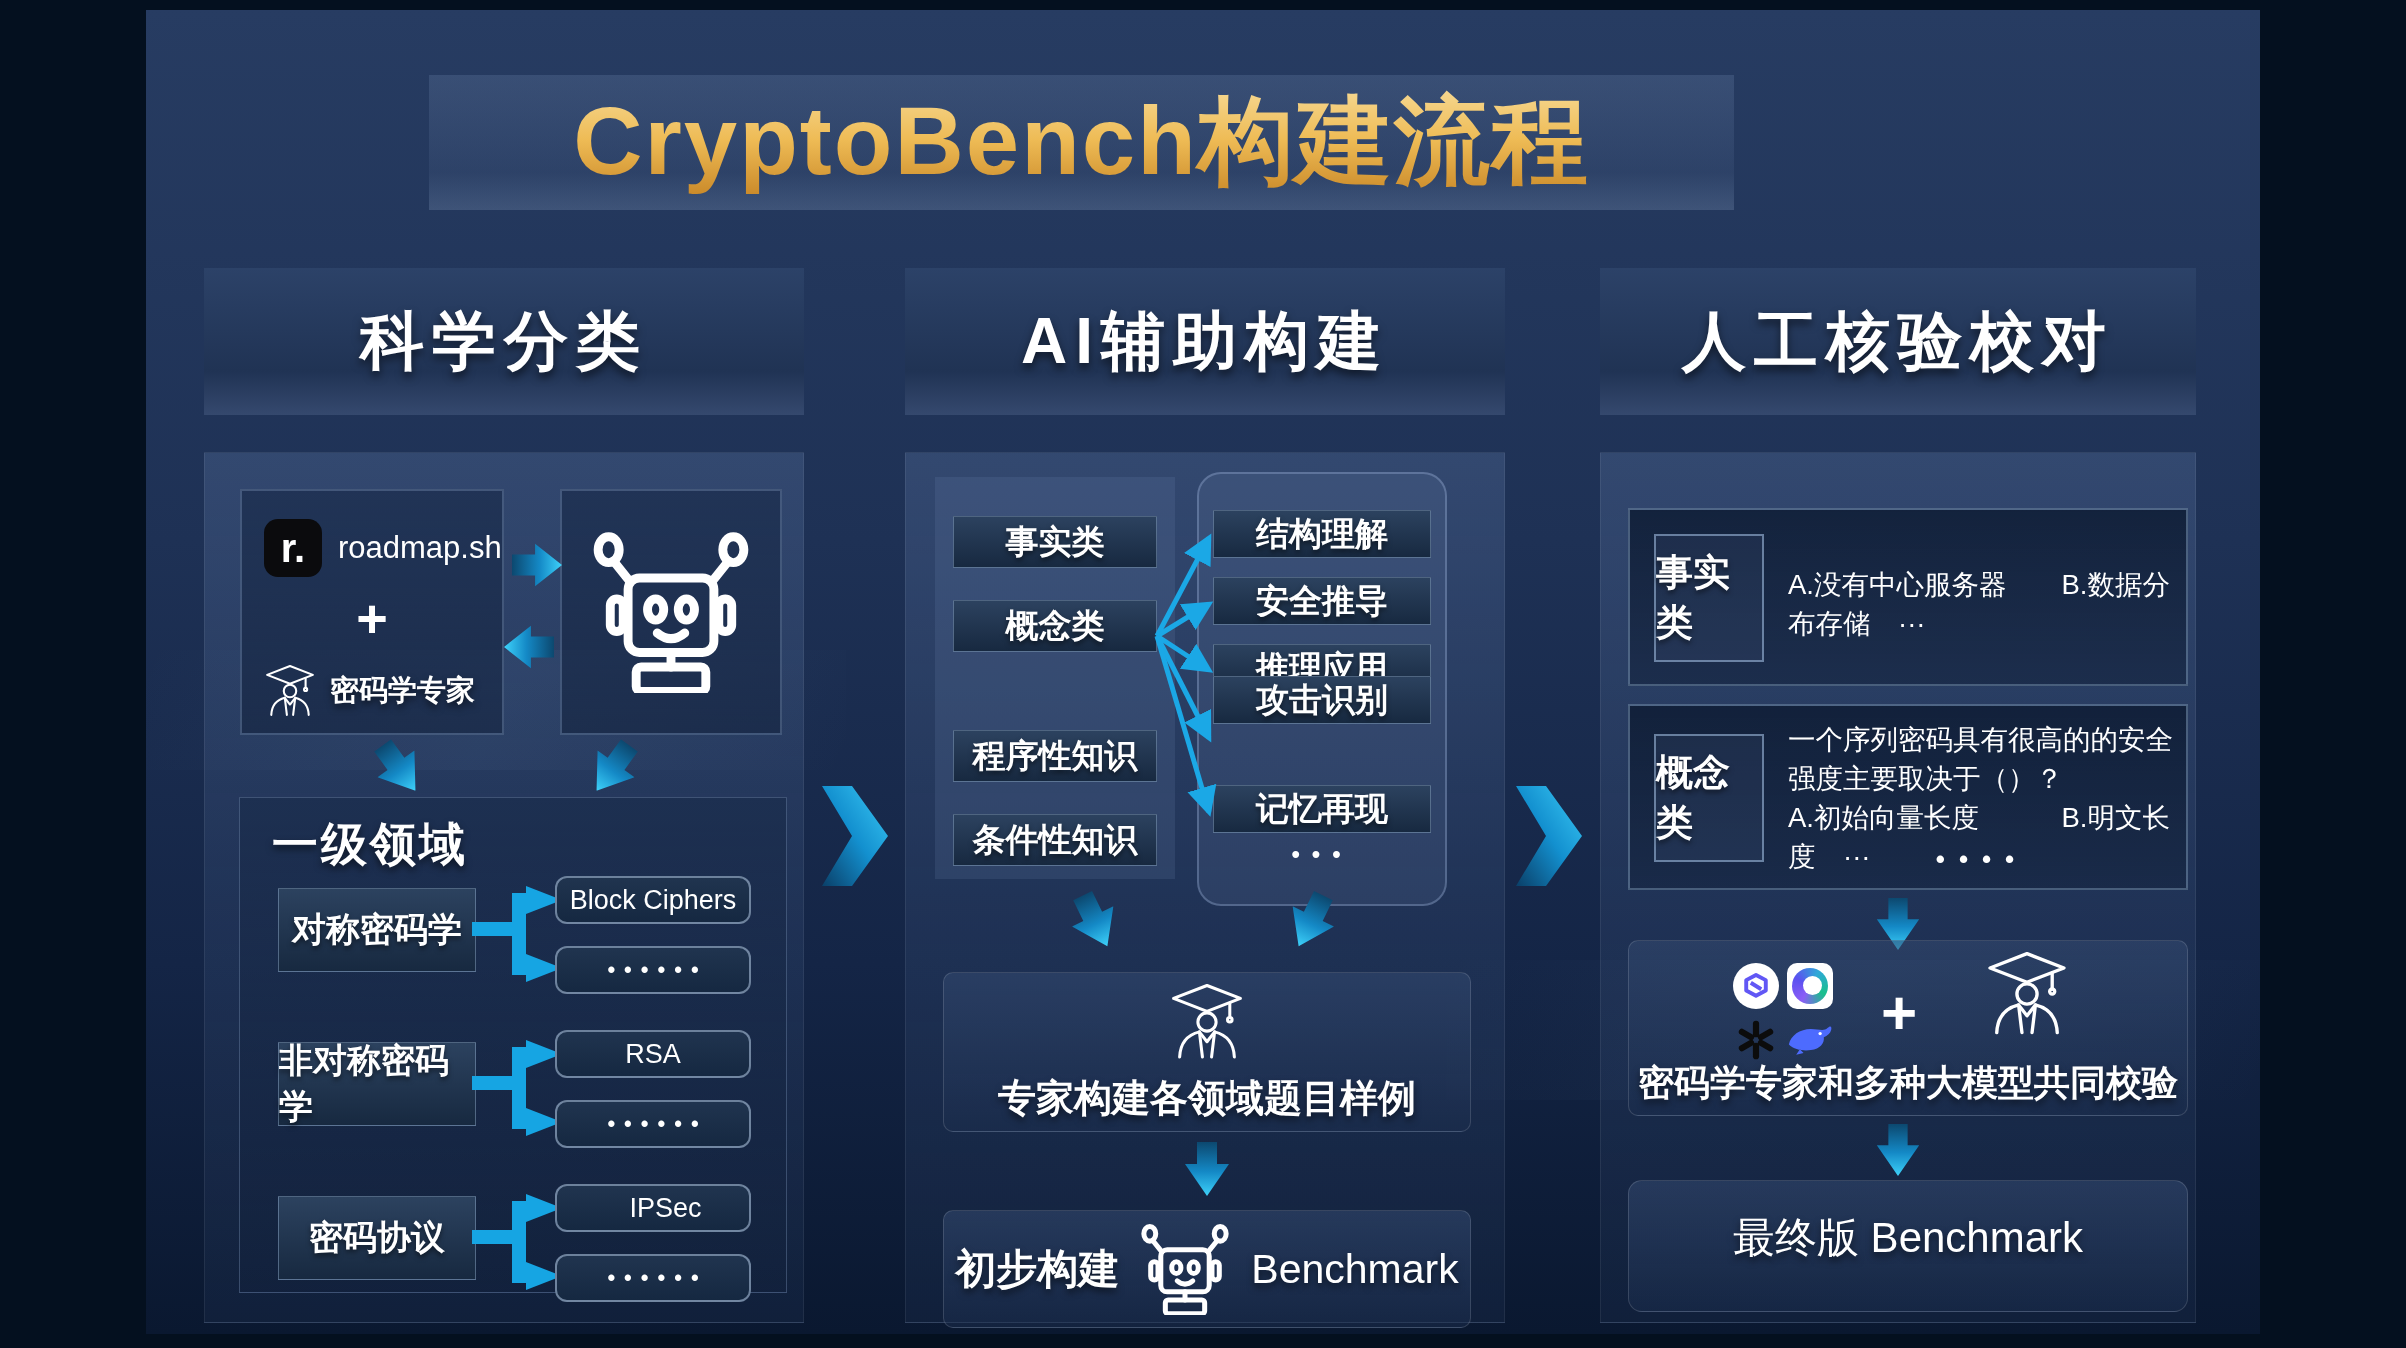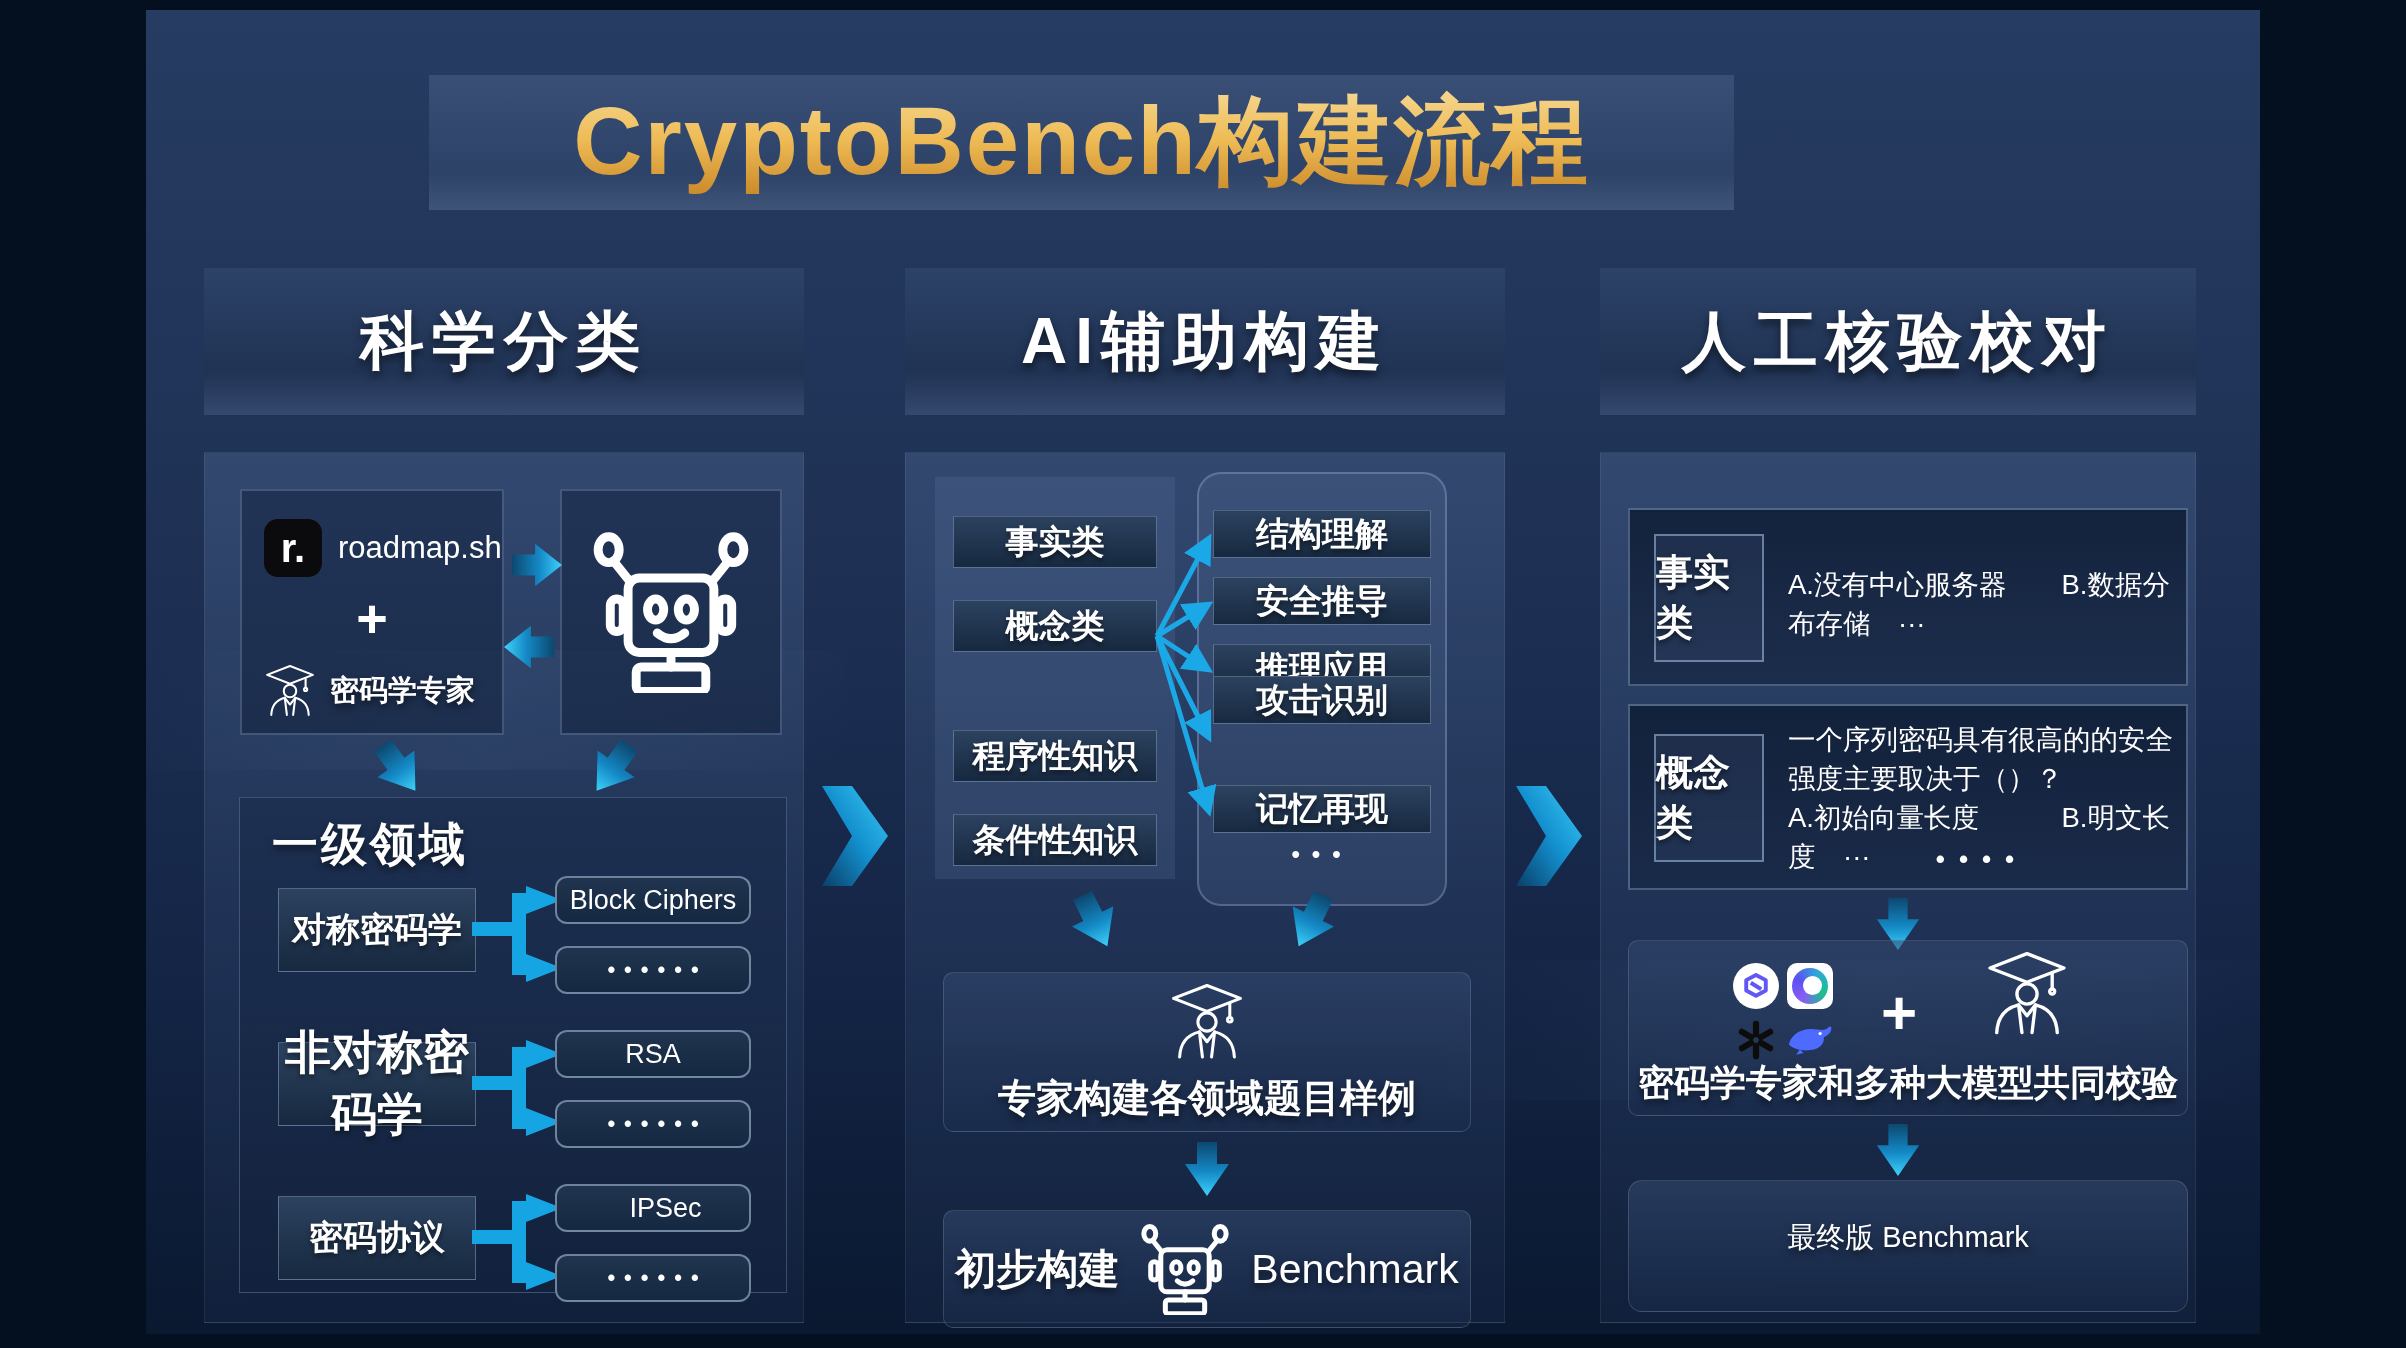--- a/index.html
+++ b/index.html
@@ -162,21 +162,21 @@
   <div class="abs sbox" style="left:38px;top:90px;width:198px;height:84px;font-size:34px;">对称密码学</div>
   <svg class="abs" style="left:232px;top:78px;" width="92" height="120" viewBox="0 0 92 120">
     <rect x="0" y="46" width="48" height="14" fill="#16a5e3"></rect>
       <rect x="40" y="17" width="14" height="82" fill="#16a5e3"></rect>
     <polygon points="54,10 54,38 90,24" fill="#16a5e3"></polygon>
       <polygon points="54,78 54,106 90,92" fill="#16a5e3"></polygon>
   </svg>
   <div class="abs rbox" style="left:315px;top:78px;width:196px;height:48px;z-index:1;">Block Ciphers</div>
   <div class="abs rbox dots6" style="left:315px;top:148px;width:196px;height:48px;z-index:1;">••••••</div>
 
-  <div class="abs sbox" style="left:38px;top:244px;width:198px;height:84px;font-size:46px;text-align:center;">非对称密码学</div>
+  <div class="abs sbox" style="left:38px;top:244px;width:198px;height:84px;font-size:34px;">非对称密码学</div>
   <svg class="abs" style="left:232px;top:232px;" width="92" height="120" viewBox="0 0 92 120">
     <rect x="0" y="46" width="48" height="14" fill="#16a5e3"></rect>
       <rect x="40" y="17" width="14" height="82" fill="#16a5e3"></rect>
     <polygon points="54,10 54,38 90,24" fill="#16a5e3"></polygon>
       <polygon points="54,78 54,106 90,92" fill="#16a5e3"></polygon>
   </svg>
   <div class="abs rbox" style="left:315px;top:232px;width:196px;height:48px;z-index:1;">RSA</div>
   <div class="abs rbox dots6" style="left:315px;top:302px;width:196px;height:48px;z-index:1;">••••••</div>
 
   <div class="abs sbox" style="left:38px;top:398px;width:198px;height:84px;font-size:34px;">密码协议</div>
@@ -323,14 +323,14 @@
     </svg>
   </div>
   <div class="abs whiteshadow" style="left:0;top:118px;width:100%;text-align:center;font-size:36px;font-weight:600;">密码学专家和多种大模型共同校验</div>
 </div>
 
 <svg class="abs" style="left:1876px;top:1124px;" width="44" height="52" viewBox="0 0 44 54">
   <path d="M12,0 h20 v22 h12 L22,54 L0,22 h12 z" fill="url(#gradD)"></path>
 </svg>
 
 <div class="abs softbox centerflex" style="left:1628px;top:1180px;width:560px;height:132px;border-radius:14px;">
-  <span class="whiteshadow" style="font-size:29px;font-weight:500;margin-bottom:16px;">最终版 Benchmark</span>
+  <span class="whiteshadow" style="font-size:42px;font-weight:500;margin-bottom:16px;">最终版 Benchmark</span>
 </div>
 
 </body></html>

